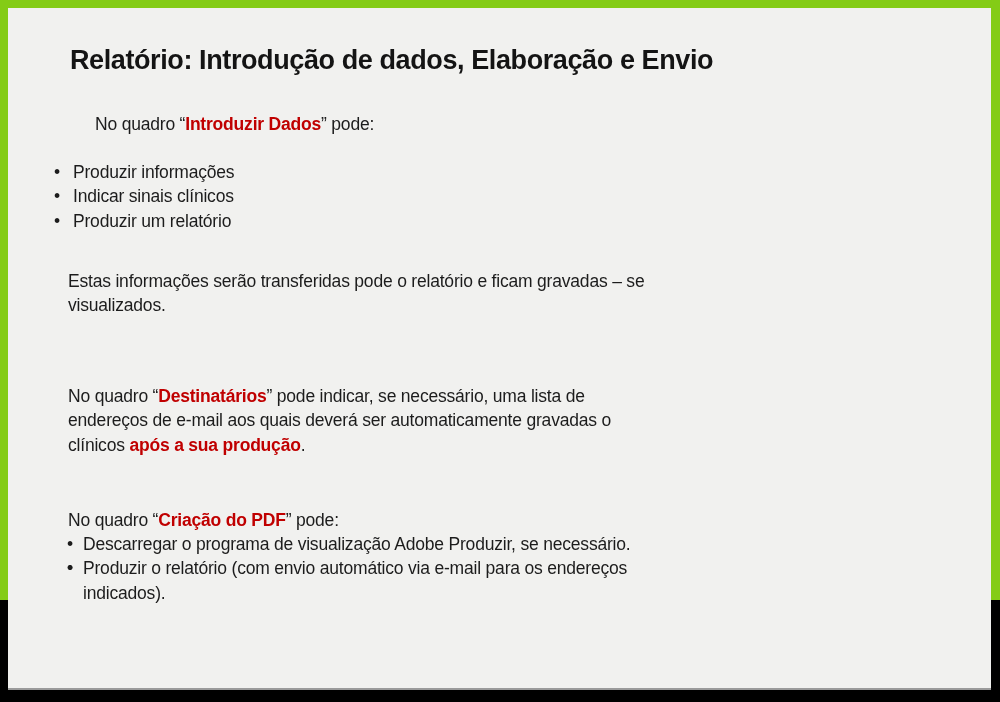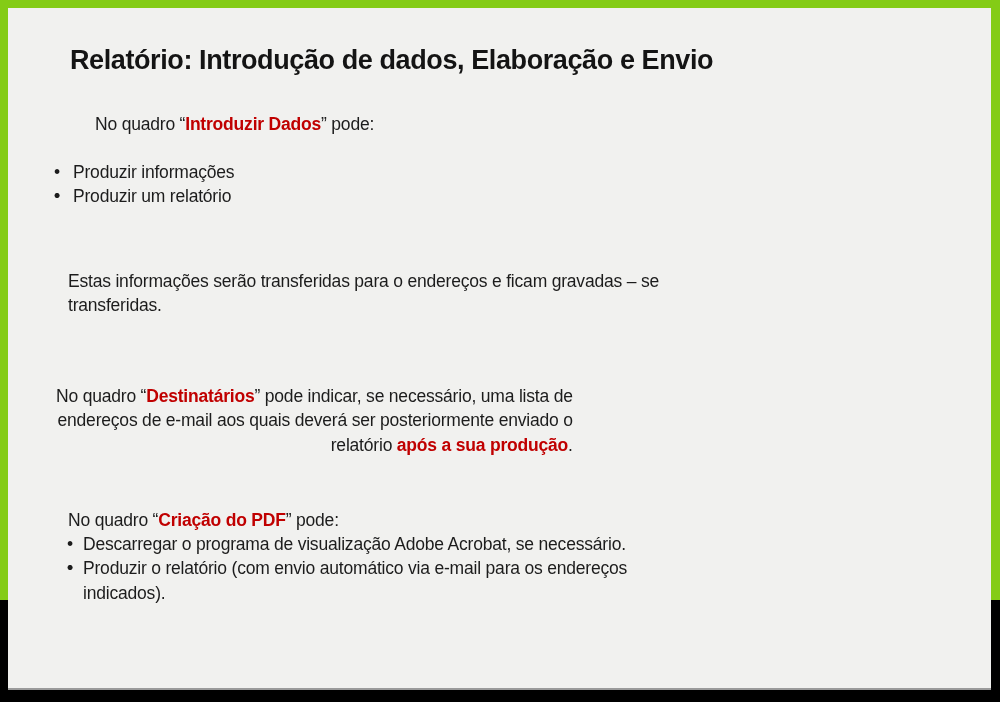--- a/index.html
+++ b/index.html
@@ -61,21 +61,21 @@
     white-space: normal;
   }
   ul.bullets li .bullet-glyph {
     position: absolute;
     left: 0;
     top: 0;
   }
   #intro-para  { left: 44px; top: 104px; margin-left: 43px; }
   #intro-list  { left: 46px; top: 152px; width: 700px; }
   #transfer-para { left: 60px; top: 261px; }
-  #recipients-para { left: 48px; top: 376px; text-align: right; }
+  #recipients-para { left: 60px; top: 376px; }
   #pdf-para { left: 60px; top: 500px; }
   #pdf-list { left: 59px; top: 524px; width: 625px; }
   #pdf-list li { padding-left: 16px; }
 </style>
 </head>
 <body>
 
 <div class="frame">
   <div class="slide">
 
@@ -85,46 +85,47 @@
       <span>No quadro “</span><span class="red">Introduzir Dados</span><span>” pode:</span>
     </div>
 
     <ul class="body-text bullets" id="intro-list">
       <li>
         <span class="bullet-glyph">•</span>
         <span>Produzir informações</span>
       </li>
       <li>
         <span class="bullet-glyph">•</span>
+        <span>Indicar sinais clínicos</span>
       </li>
       <li>
         <span class="bullet-glyph">•</span>
         <span>Produzir um relatório</span>
       </li>
     </ul>
 
     <div class="body-text" id="transfer-para">
-      <span class="line">Estas informações serão transferidas para o endereços e ficam gravadas – se</span>
-      <span class="line">transferidas.</span>
+      <span class="line">Estas informações serão transferidas pode o relatório e ficam gravadas – se</span>
+      <span class="line">visualizados.</span>
     </div>
 
     <div class="body-text" id="recipients-para">
       <span class="line"><span>No quadro “</span><span class="red">Destinatários</span><span>” pode indicar, se necessário, uma lista de</span></span>
-      <span class="line">endereços de e-mail aos quais deverá ser posteriormente enviado o</span>
-      <span class="line"><span>relatório </span><span class="red">após a sua produção</span><span>.</span></span>
+      <span class="line">endereços de e-mail aos quais deverá ser automaticamente gravadas o</span>
+      <span class="line"><span>clínicos </span><span class="red">após a sua produção</span><span>.</span></span>
     </div>
 
     <div class="body-text" id="pdf-para">
       <span>No quadro “</span><span class="red">Criação do PDF</span><span>” pode:</span>
     </div>
 
     <ul class="body-text bullets" id="pdf-list">
       <li>
         <span class="bullet-glyph">•</span>
-        <span>Descarregar o programa de visualização Adobe Acrobat, se necessário.</span>
+        <span>Descarregar o programa de visualização Adobe Produzir, se necessário.</span>
       </li>
       <li>
         <span class="bullet-glyph">•</span>
       </li>
       <li>
         <span class="bullet-glyph">•</span>
         <span>Produzir o relatório (com envio automático via e-mail para os endereços indicados).</span>
       </li>
     </ul>
 

